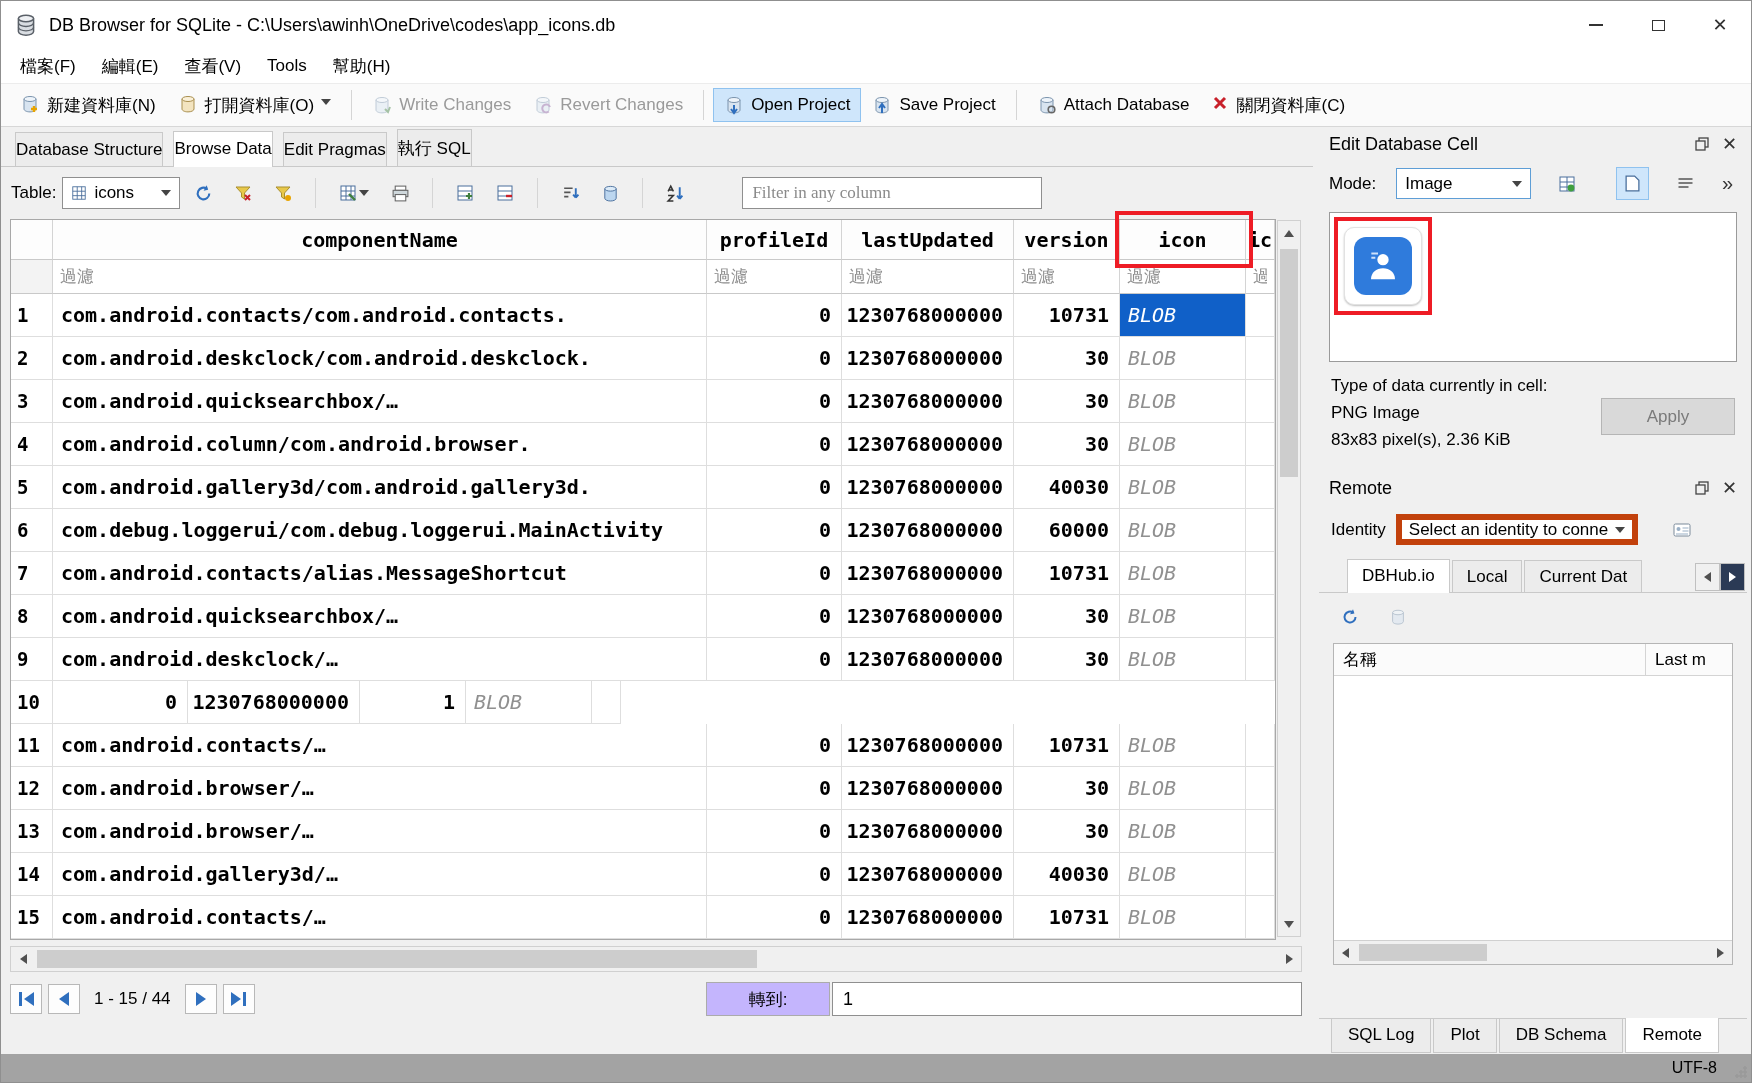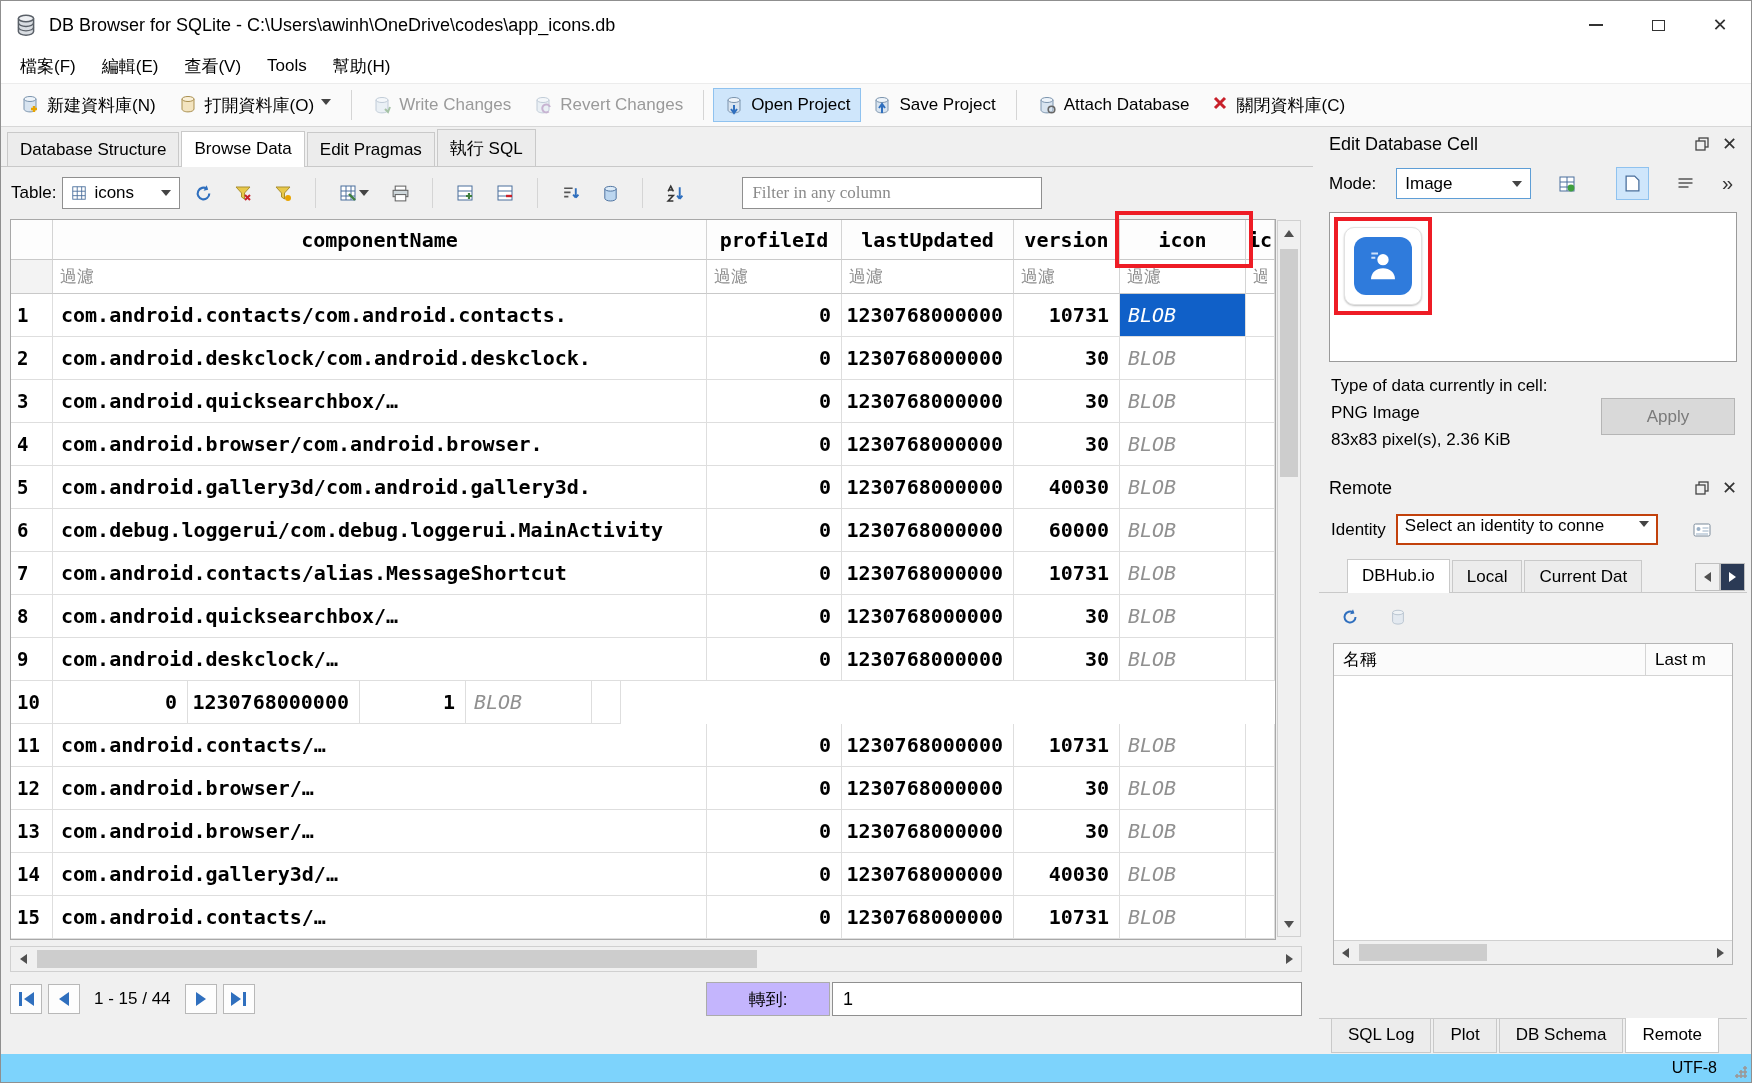--- a/index.html
+++ b/index.html
@@ -29,21 +29,21 @@
   .tb-sep { width:1px; height:30px; background:#d5d5d5; margin:0 9px; flex:none; }
   .caret { width:0; height:0; border:5px solid transparent; border-top:6px solid #444; margin-top:5px; display:inline-block; }
 
   
   .workspace { position:relative; flex:1; }
   .left-pane { position:absolute; left:0; top:0; bottom:0; width:1312px; display:flex; flex-direction:column; }
   .right-pane { position:absolute; left:1318px; right:4px; top:0; bottom:0; display:flex; flex-direction:column; background:#f0f0f0; }
 
   
   .tabstrip { height:40px; display:flex; align-items:flex-end; padding-left:6px; border-bottom:1px solid #c9c9c9; flex:none; }
-  .tab { padding:7px 12px 6px; border:1px solid #c9c9c9; border-bottom:none; background:#ececec; margin-right:2px; position:relative; }
+  .tab { padding:7px 0 6px; border:1px solid #c9c9c9; border-bottom:none; background:#ececec; margin-right:2px; position:relative;margin-left:8px; }
   .tab.active { background:#fff; top:1px; padding-bottom:8px; z-index:2; }
 
   
   .browse-toolbar { height:52px; display:flex; align-items:center; padding:0 10px; gap:6px; flex:none; background:#f0f0f0; }
   .combo { display:flex; align-items:center; gap:7px; background:#fff; border:1px solid #8f8f8f; height:32px; padding:0 8px; min-width:118px; }
   .icon-btn { width:34px; height:32px; display:flex; align-items:center; justify-content:center; gap:2px; border:1px solid transparent; }
   .filter-input { width:300px; height:32px; border:1px solid #8f8f8f; padding:0 9px; font-size:17px; margin-left:44px; font-family:"Liberation Serif","DejaVu Serif",serif; }
   .filter-input::placeholder { color:#8a8a8a; }
 
   
@@ -108,21 +108,21 @@
   .icon-wrap { position:relative; width:78px; height:78px; }
   .red-box2 { position:absolute; inset:-10px; border:4px solid #ee1c25; pointer-events:none; }
   .icon-card { width:78px; height:78px; background:#fff; border:1px solid #e2e2e2; border-radius:10px; box-shadow:0 1px 2px rgba(0,0,0,.25); display:flex; align-items:center; justify-content:center; }
   .icon-blue { width:58px; height:58px; background:#2f7bdc; border-radius:12px; display:flex; align-items:center; justify-content:center; }
   .cell-info { padding:14px 12px 6px; flex:none; position:relative; }
   .cell-info .line { margin-bottom:7px; font-size:17px; }
   .apply-btn { position:absolute; right:12px; top:36px; width:134px; height:37px; background:#d9d9d9; border:1px solid #b5b5b5; color:#7a7a7a; display:flex; align-items:center; justify-content:center; font-size:17px; }
 
   .remote-panel { display:flex; flex-direction:column; flex:1; }
   .identity-row { display:flex; align-items:center; gap:10px; padding:8px 12px 4px; flex:none; }
-  .id-combo { width:262px; height:31px; border:2px solid #c2410c; background:#fff; display:flex; padding:0 7px; white-space:nowrap; overflow:hidden; }
+  .id-combo { width:242px; height:31px; border:6px solid #c2410c; background:#fff; display:flex; align-items:center; padding:0 7px; white-space:nowrap; overflow:hidden; }
   .id-combo .caret { margin-left:auto; flex:none; }
   .rtabs { display:flex; align-items:flex-end; padding:8px 0 0 28px; border-bottom:1px solid #c9c9c9; flex:none; position:relative; }
   .rtab { padding:6px 14px 5px; border:1px solid #c9c9c9; border-bottom:none; background:#ececec; margin-right:2px; white-space:nowrap; overflow:hidden; }
   .rtab.active { background:#fff; position:relative; top:1px; padding-bottom:7px; }
   .rtab.clip { max-width:118px; }
   .tab-scroll { position:absolute; right:2px; bottom:1px; display:flex; }
   .ts-btn { width:25px; height:28px; display:flex; align-items:center; justify-content:center; background:#f0f0f0; border:1px solid #c0c0c0; }
   .ts-btn.dark { background:#2b3a55; }
   .ts-btn.dark .arr.right { border-left-color:#fff; }
   .rtools { display:flex; gap:14px; padding:8px 0 6px 14px; flex:none; }
@@ -135,21 +135,21 @@
   .rhscroll { height:24px; background:#f0f0f0; border-top:1px solid #d0d0d0; position:relative; flex:none; }
   .rh-btn { position:absolute; top:0; width:23px; height:23px; display:flex; align-items:center; justify-content:center; }
   .rh-left { left:0; } .rh-right { right:0; }
   .rh-thumb { position:absolute; top:3px; left:25px; width:128px; height:17px; background:#cdcdcd; }
 
   .dock-tabs { margin-top:auto; display:flex; padding:0 0 0 12px; border-top:1px solid #c9c9c9; height:36px; align-items:flex-start; flex:none; }
   .dtab { padding:6px 16px 7px; border:1px solid #c9c9c9; border-top:none; background:#ececec; margin-right:2px; }
   .dtab.active { background:#fff; position:relative; top:-1px; padding-top:7px; }
 
   
-  .statusbar { height:28px; background:#7dd3fc; display:flex; align-items:center; justify-content:flex-end; padding-right:34px; font-size:16px; flex:none; position:relative;padding-left:6px; }
+  .statusbar { height:28px; background:#a3a3a3; display:flex; align-items:center; justify-content:flex-end; padding-right:34px; font-size:16px; flex:none; position:relative;padding-left:6px; }
   .grip { position:absolute; right:4px; bottom:4px; width:12px; height:12px;
           background:
             radial-gradient(circle at 10px 2px,#9a9a9a 1.5px,transparent 2px),
             radial-gradient(circle at 6px 6px,#9a9a9a 1.5px,transparent 2px),
             radial-gradient(circle at 10px 6px,#9a9a9a 1.5px,transparent 2px),
             radial-gradient(circle at 2px 10px,#9a9a9a 1.5px,transparent 2px),
             radial-gradient(circle at 6px 10px,#9a9a9a 1.5px,transparent 2px),
             radial-gradient(circle at 10px 10px,#9a9a9a 1.5px,transparent 2px); }
   svg { display:block; }
 </style>
@@ -394,21 +394,21 @@
                 <div class="gcell c-num">3</div>
                 <div class="gcell c-comp">com.android.quicksearchbox/…</div>
                 <div class="gcell c-prof">0</div>
                 <div class="gcell c-upd">1230768000000</div>
                 <div class="gcell c-ver">30</div>
                 <div class="gcell c-icon blob">BLOB</div>
                 <div class="gcell c-extra"></div>
               </div>
               <div class="grow">
                 <div class="gcell c-num">4</div>
-                <div class="gcell c-comp">com.android.browser/com.android.browser.</div>
+                <div class="gcell c-comp">com.android.column/com.android.browser.</div>
                 <div class="gcell c-prof">0</div>
                 <div class="gcell c-upd">1230768000000</div>
                 <div class="gcell c-ver">30</div>
                 <div class="gcell c-icon blob">BLOB</div>
                 <div class="gcell c-extra"></div>
               </div>
               <div class="grow">
                 <div class="gcell c-num">5</div>
                 <div class="gcell c-comp">com.android.gallery3d/com.android.gallery3d.</div>
                 <div class="gcell c-prof">0</div>

